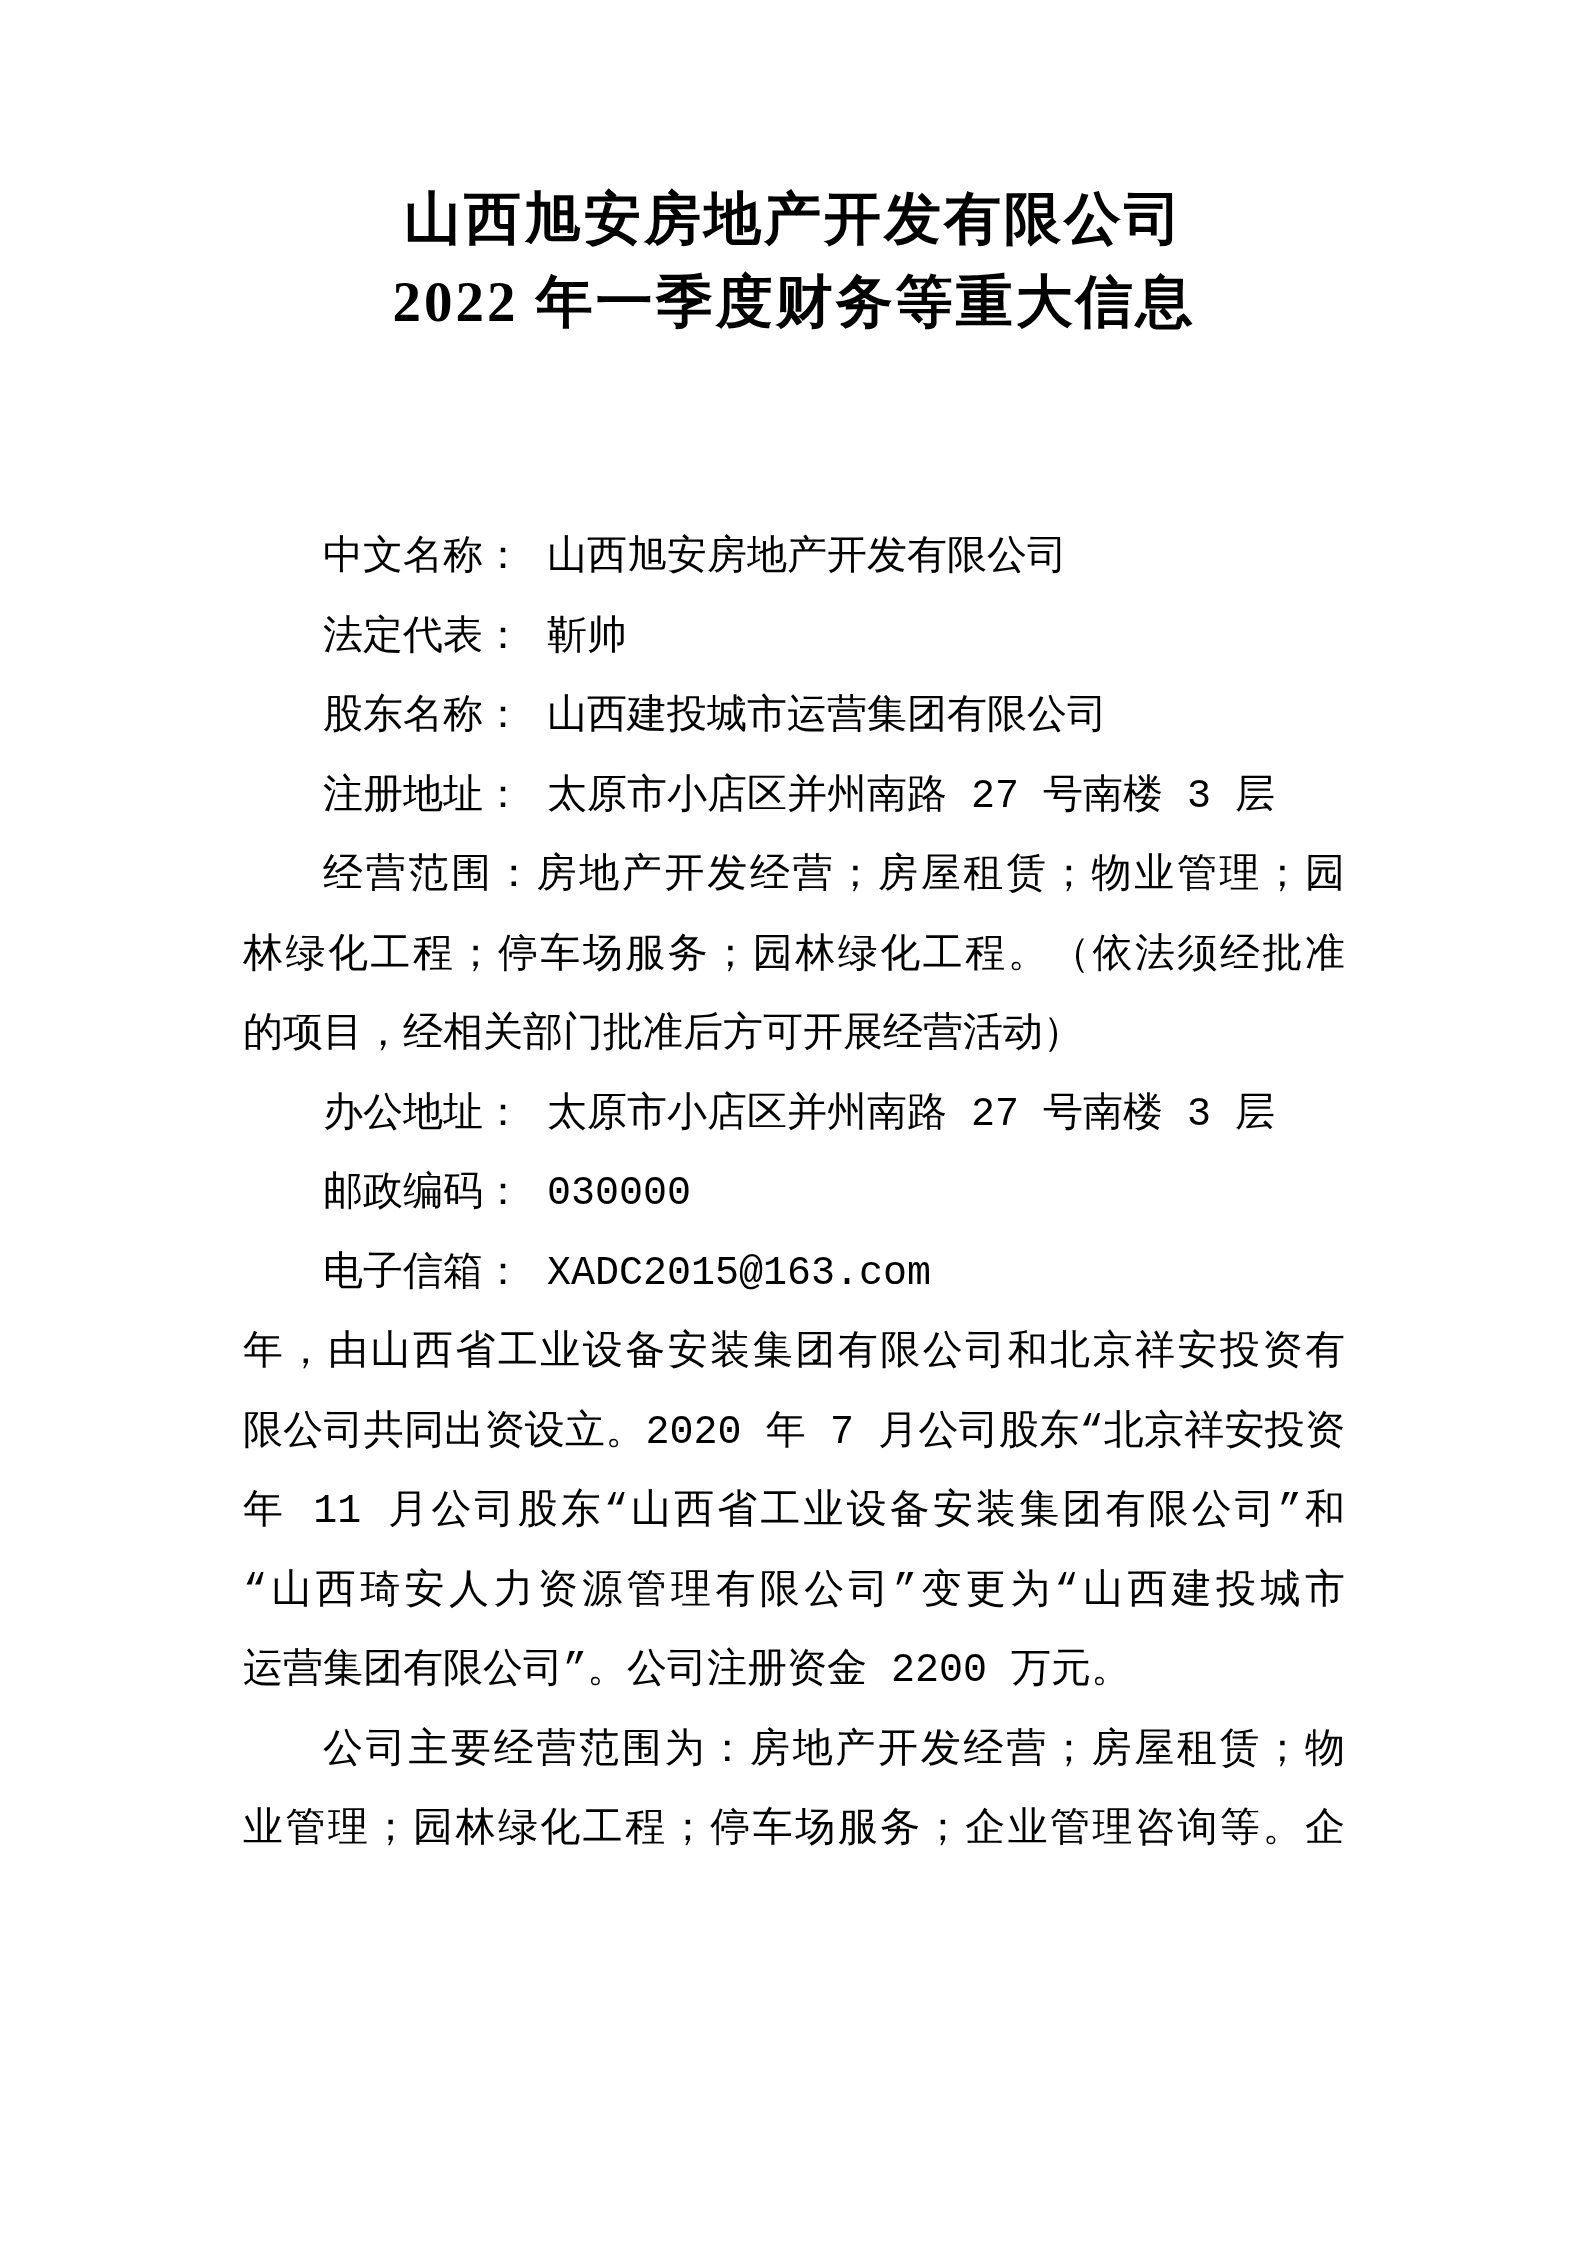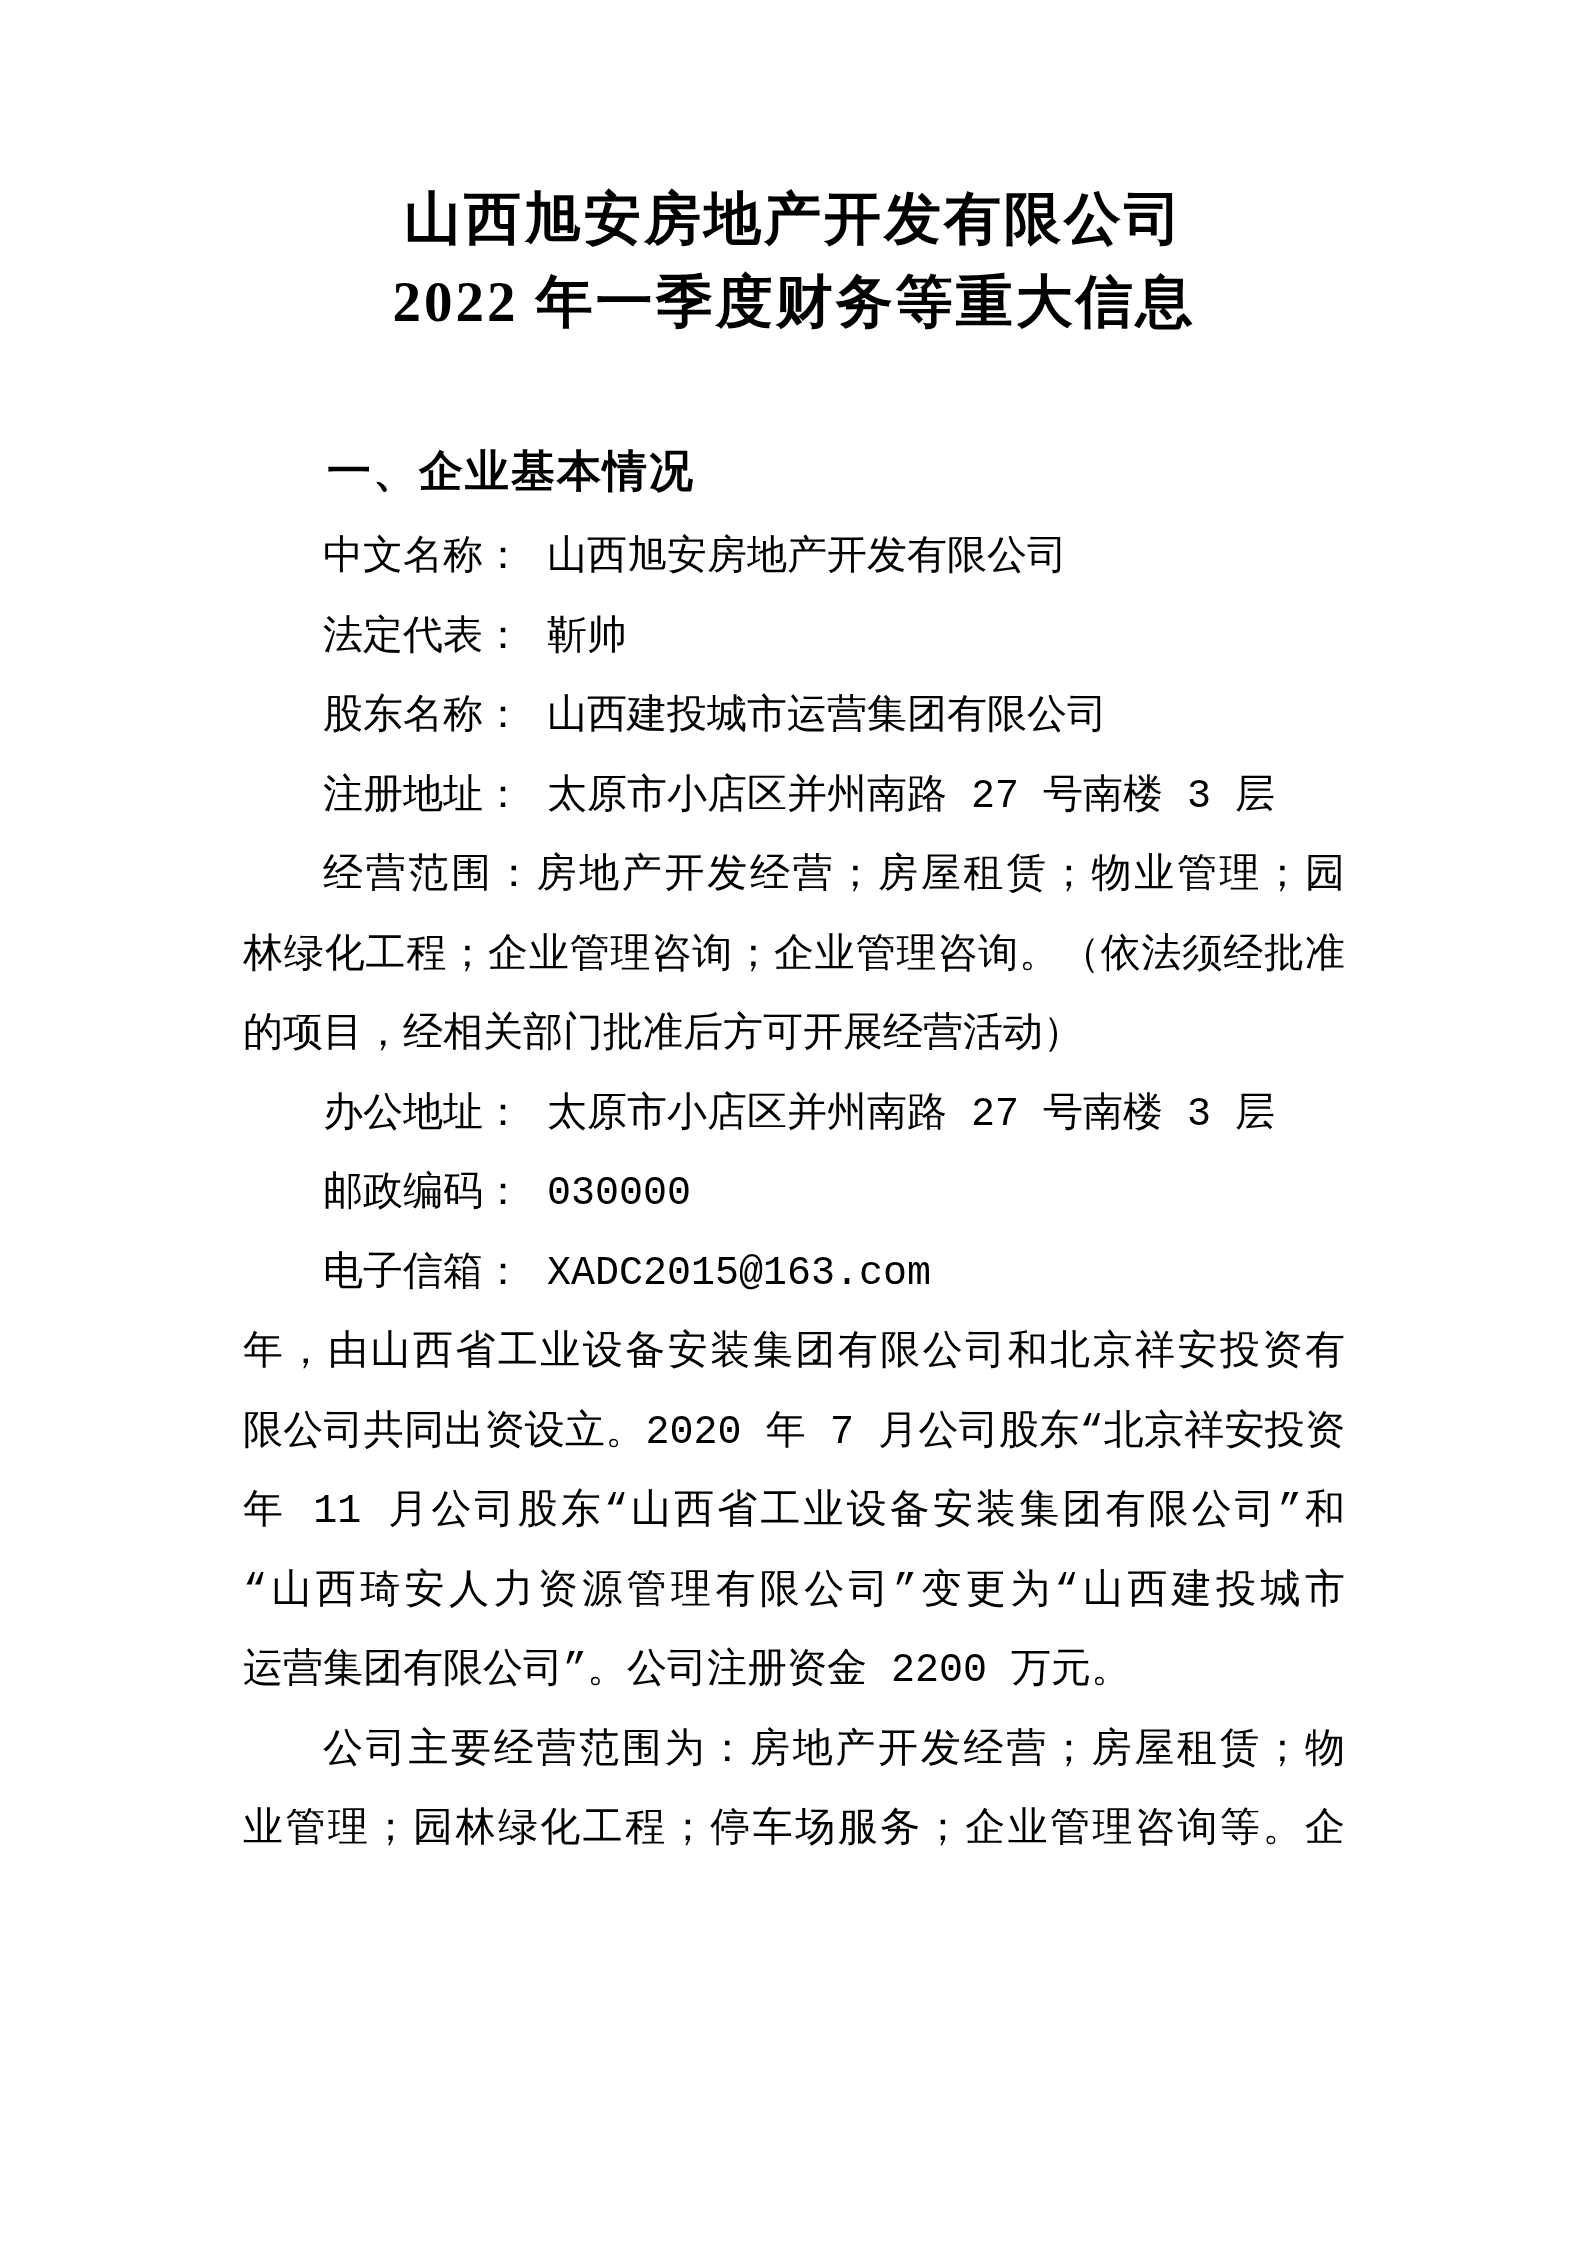--- a/index.html
+++ b/index.html
@@ -66,29 +66,28 @@
 </head>
 <body>
 
 <div class="page">
 
   <div class="doc-title">
     <div>山西旭安房地产开发有限公司</div>
     <div>2022 年一季度财务等重大信息</div>
   </div>
 
-  <div class="section-heading">一、企业基本情况</div>
 
   <div class="body-text">
     <div class="line indent">中文名称： 山西旭安房地产开发有限公司</div>
     <div class="line indent">法定代表： 靳帅</div>
     <div class="line indent">股东名称： 山西建投城市运营集团有限公司</div>
     <div class="line indent">注册地址： 太原市小店区并州南路 27 号南楼 3 层</div>
     <div class="line indent flush">经营范围：房地产开发经营；房屋租赁；物业管理；园</div>
-    <div class="line flush">林绿化工程；企业管理咨询；企业管理咨询。（依法须经批准</div>
+    <div class="line flush">林绿化工程；停车场服务；园林绿化工程。（依法须经批准</div>
     <div class="line">的项目，经相关部门批准后方可开展经营活动）</div>
     <div class="line indent">办公地址： 太原市小店区并州南路 27 号南楼 3 层</div>
     <div class="line indent">邮政编码： 030000</div>
     <div class="line indent">电子信箱： XADC2015@163.com</div>
     <div class="line flush">年，由山西省工业设备安装集团有限公司和北京祥安投资有</div>
     <div class="line flush">限公司共同出资设立。2020 年 7 月公司股东“北京祥安投资</div>
     <div class="line flush">年 11 月公司股东“山西省工业设备安装集团有限公司”和</div>
     <div class="line flush">“山西琦安人力资源管理有限公司”变更为“山西建投城市</div>
     <div class="line">运营集团有限公司”。公司注册资金 2200 万元。</div>
     <div class="line indent flush">公司主要经营范围为：房地产开发经营；房屋租赁；物</div>

